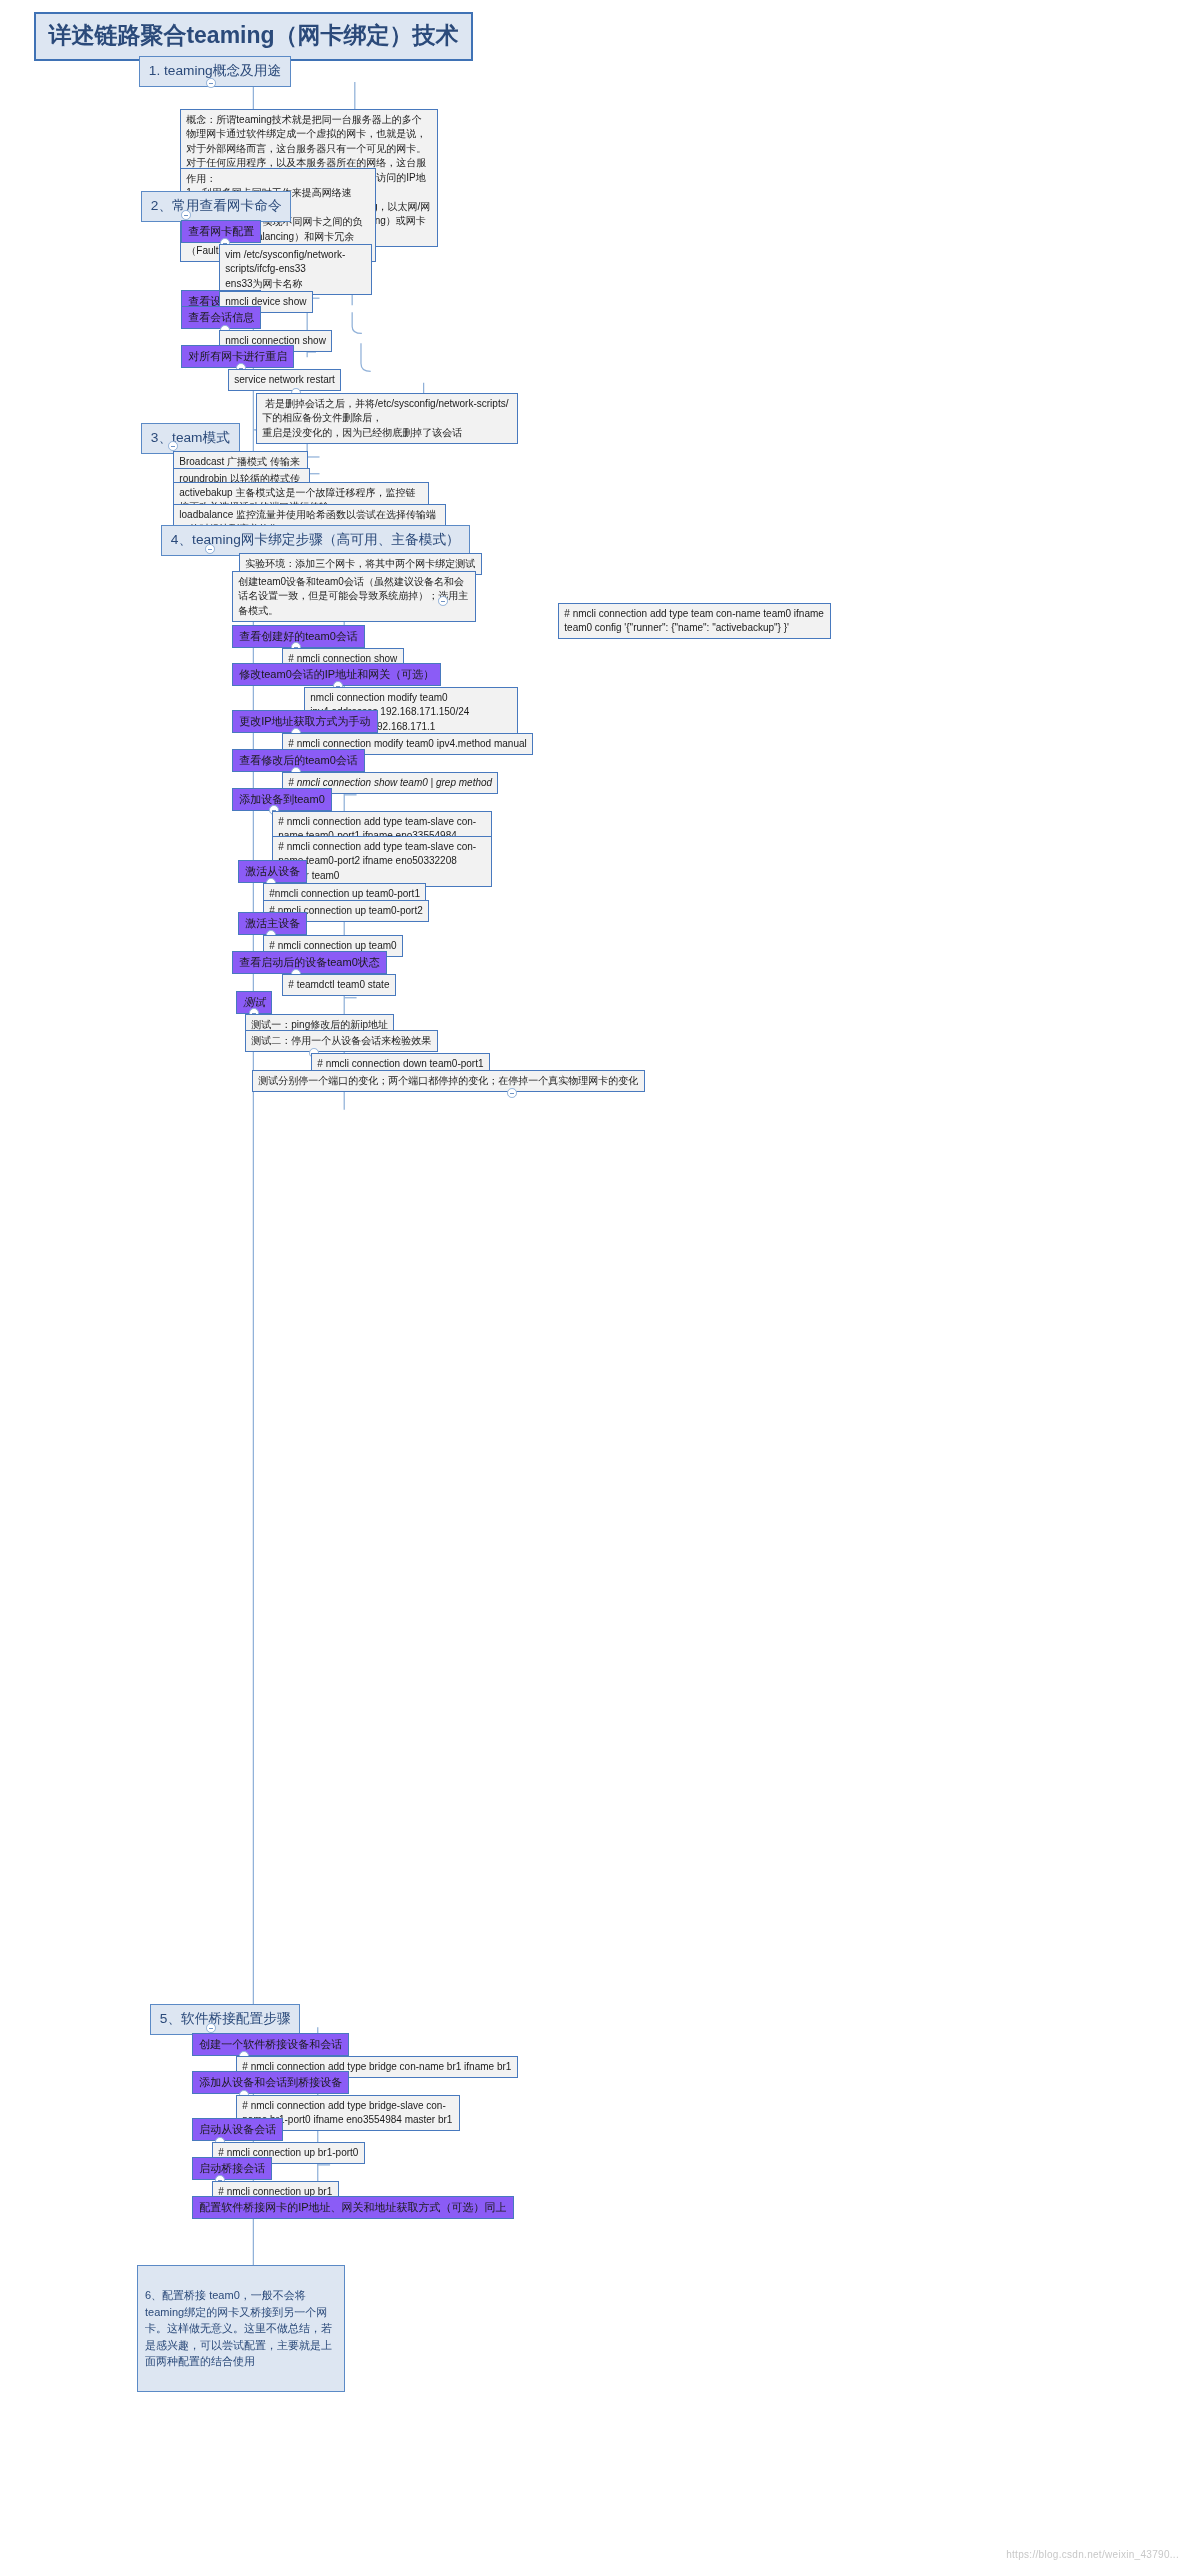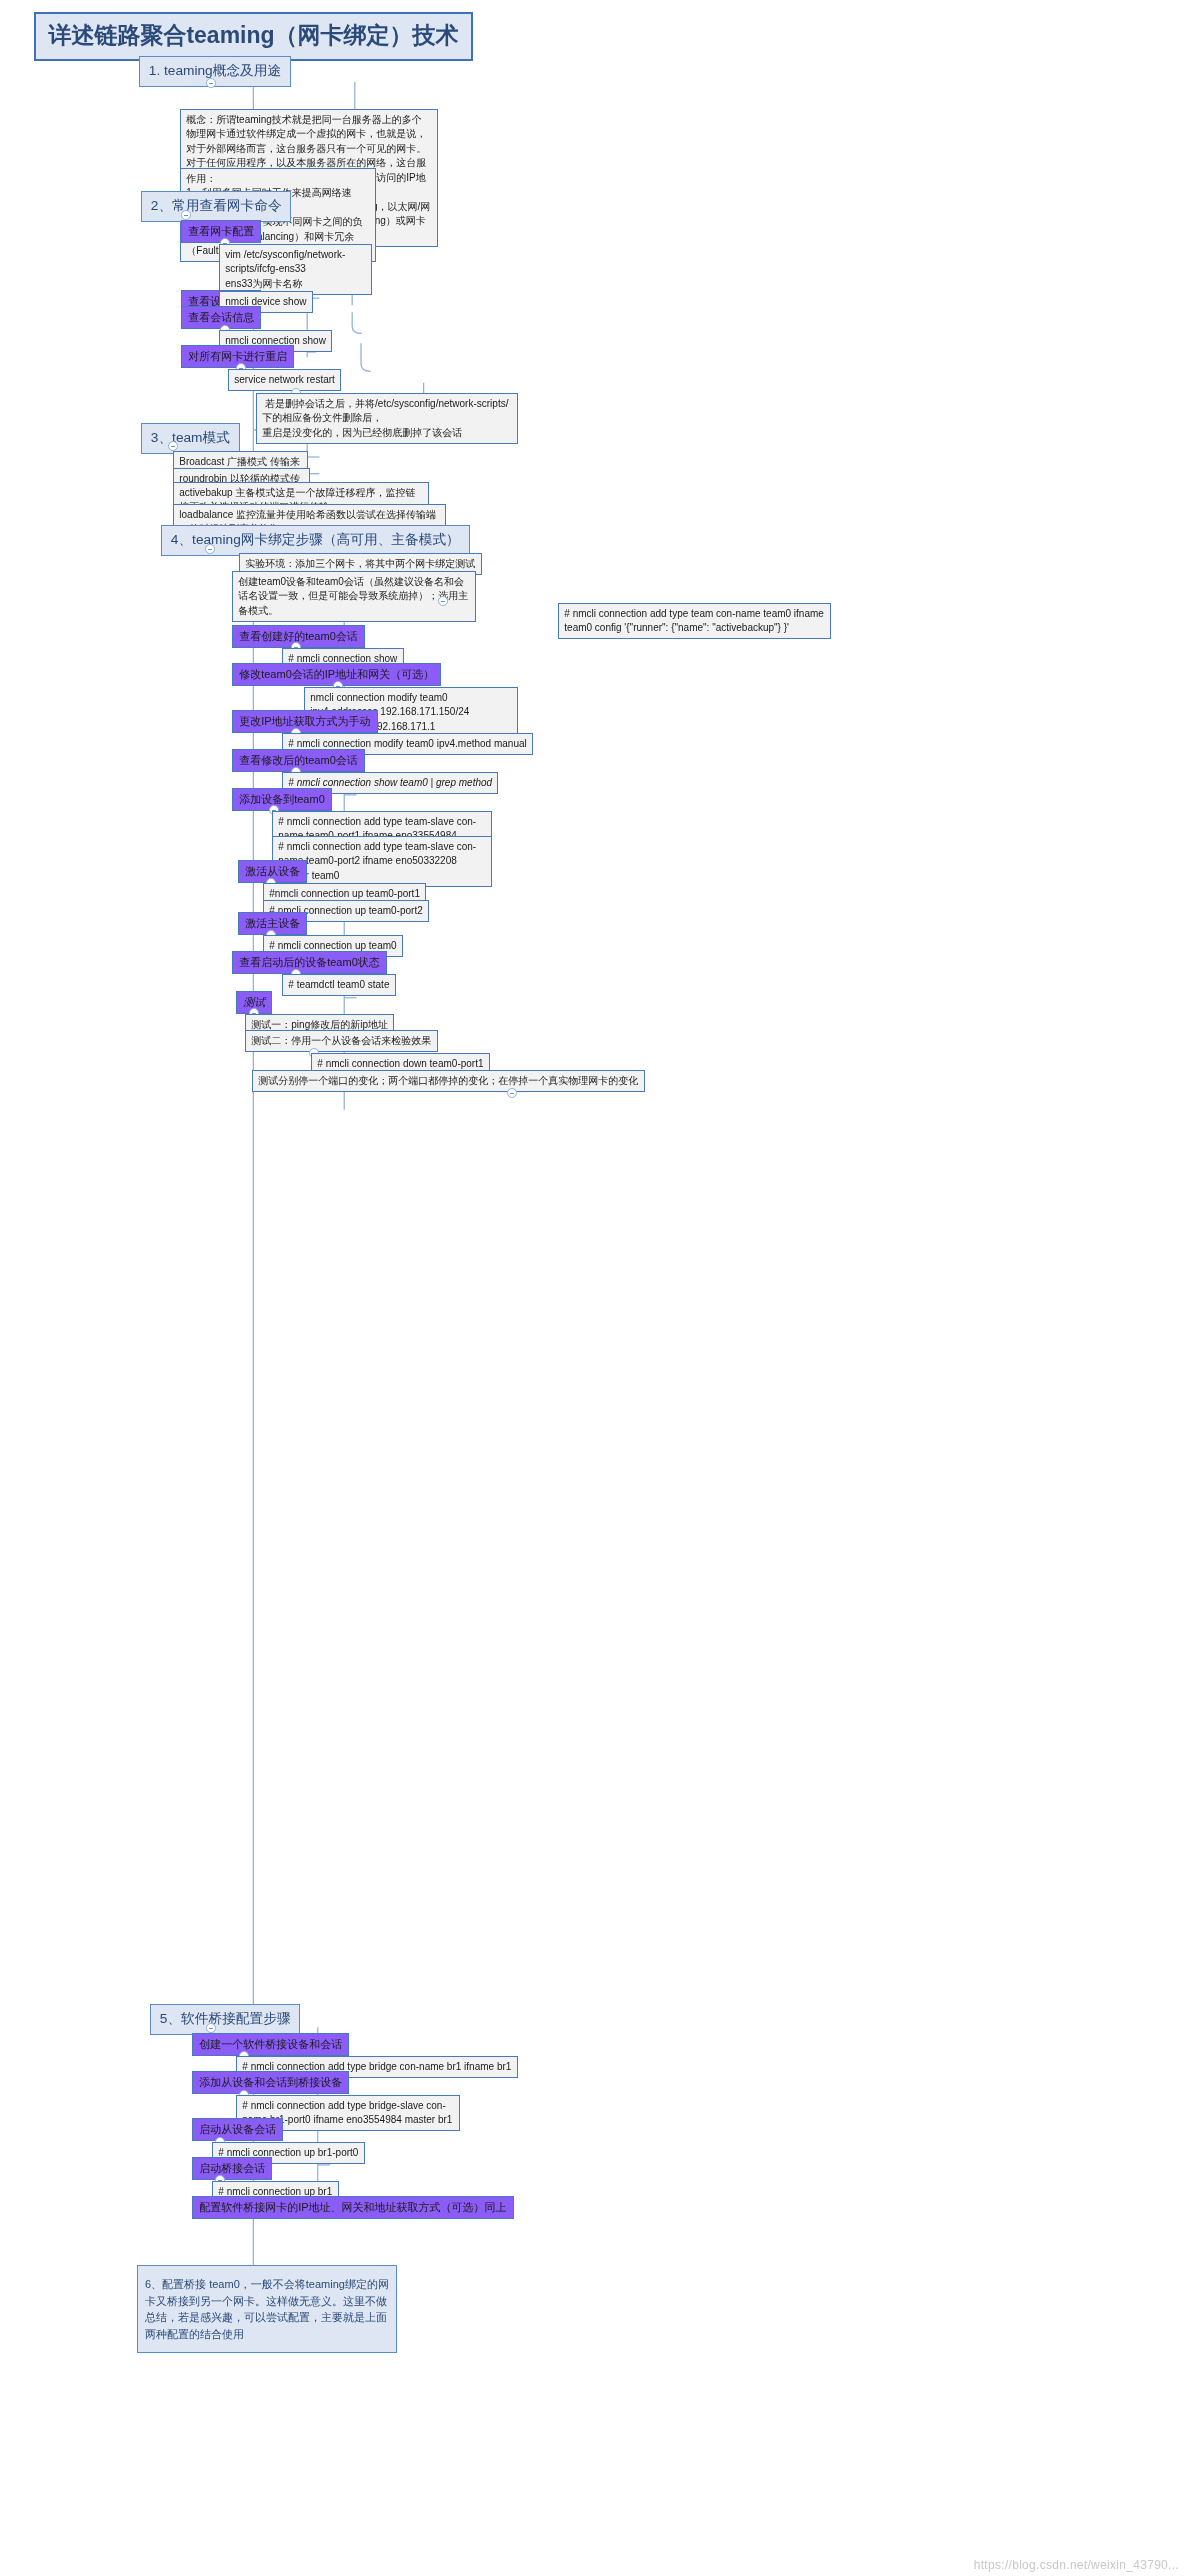--- a/index.html
+++ b/index.html
@@ -72,22 +72,22 @@
   .collapse::before {
     content: "";
     position: absolute;
     left: 1.8px; top: 3.5px;
     width: 4.4px; height: 0.9px;
     background: #6f93c4;
   }
   .watermark {
     position: absolute;
     right: 7px;
-    bottom: 4px;
-    font-size: 12px;
+    bottom: 16px;
+    font-size: 10px;
     color: #c8c8c8;
     letter-spacing: 0.3px;
   }
 </style>
 </head>
 <body>
 
 <div id="canvas">
 
   <svg class="links" xmlns="http://www.w3.org/2000/svg" viewBox="0 0 1344 2920" width="1186" height="2576">
@@ -263,17 +263,17 @@
   <div class="node l2" style="left:192px; top:2118px;">启动从设备会话</div>
   <div class="collapse" style="left:215px; top:2137px;"></div>
   <div class="node leaf" style="left:212px; top:2142px;"># nmcli connection up br1-port0</div>
 
   <div class="node l2" style="left:192px; top:2157px;">启动桥接会话</div>
   <div class="collapse" style="left:215px; top:2175px;"></div>
   <div class="node leaf" style="left:212px; top:2181px;"># nmcli connection up br1</div>
 
   <div class="node l2" style="left:192px; top:2196px;">配置软件桥接网卡的IP地址、网关和地址获取方式（可选）同上</div>
 
-  <div class="node l1" style="left:137px; top:2265px; width:260px; white-space:pre-wrap; font-size:11px; line-height:1.5; padding:10px 7px;">6、配置桥接 team0，一般不会将teaming绑定的网卡又桥接到另一个网卡。这样做无意义。这里不做总结，若是感兴趣，可以尝试配置，主要就是上面两种配置的结合使用</div>
+  <div class="node l1" style="left:137px; top:2265px; width:208px; white-space:pre-wrap; font-size:11px; line-height:1.5; padding:21px 7px;">6、配置桥接 team0，一般不会将teaming绑定的网卡又桥接到另一个网卡。这样做无意义。这里不做总结，若是感兴趣，可以尝试配置，主要就是上面两种配置的结合使用</div>
 
   <div class="watermark">https://blog.csdn.net/weixin_43790...</div>
 </div>
 
 
 </body></html>

